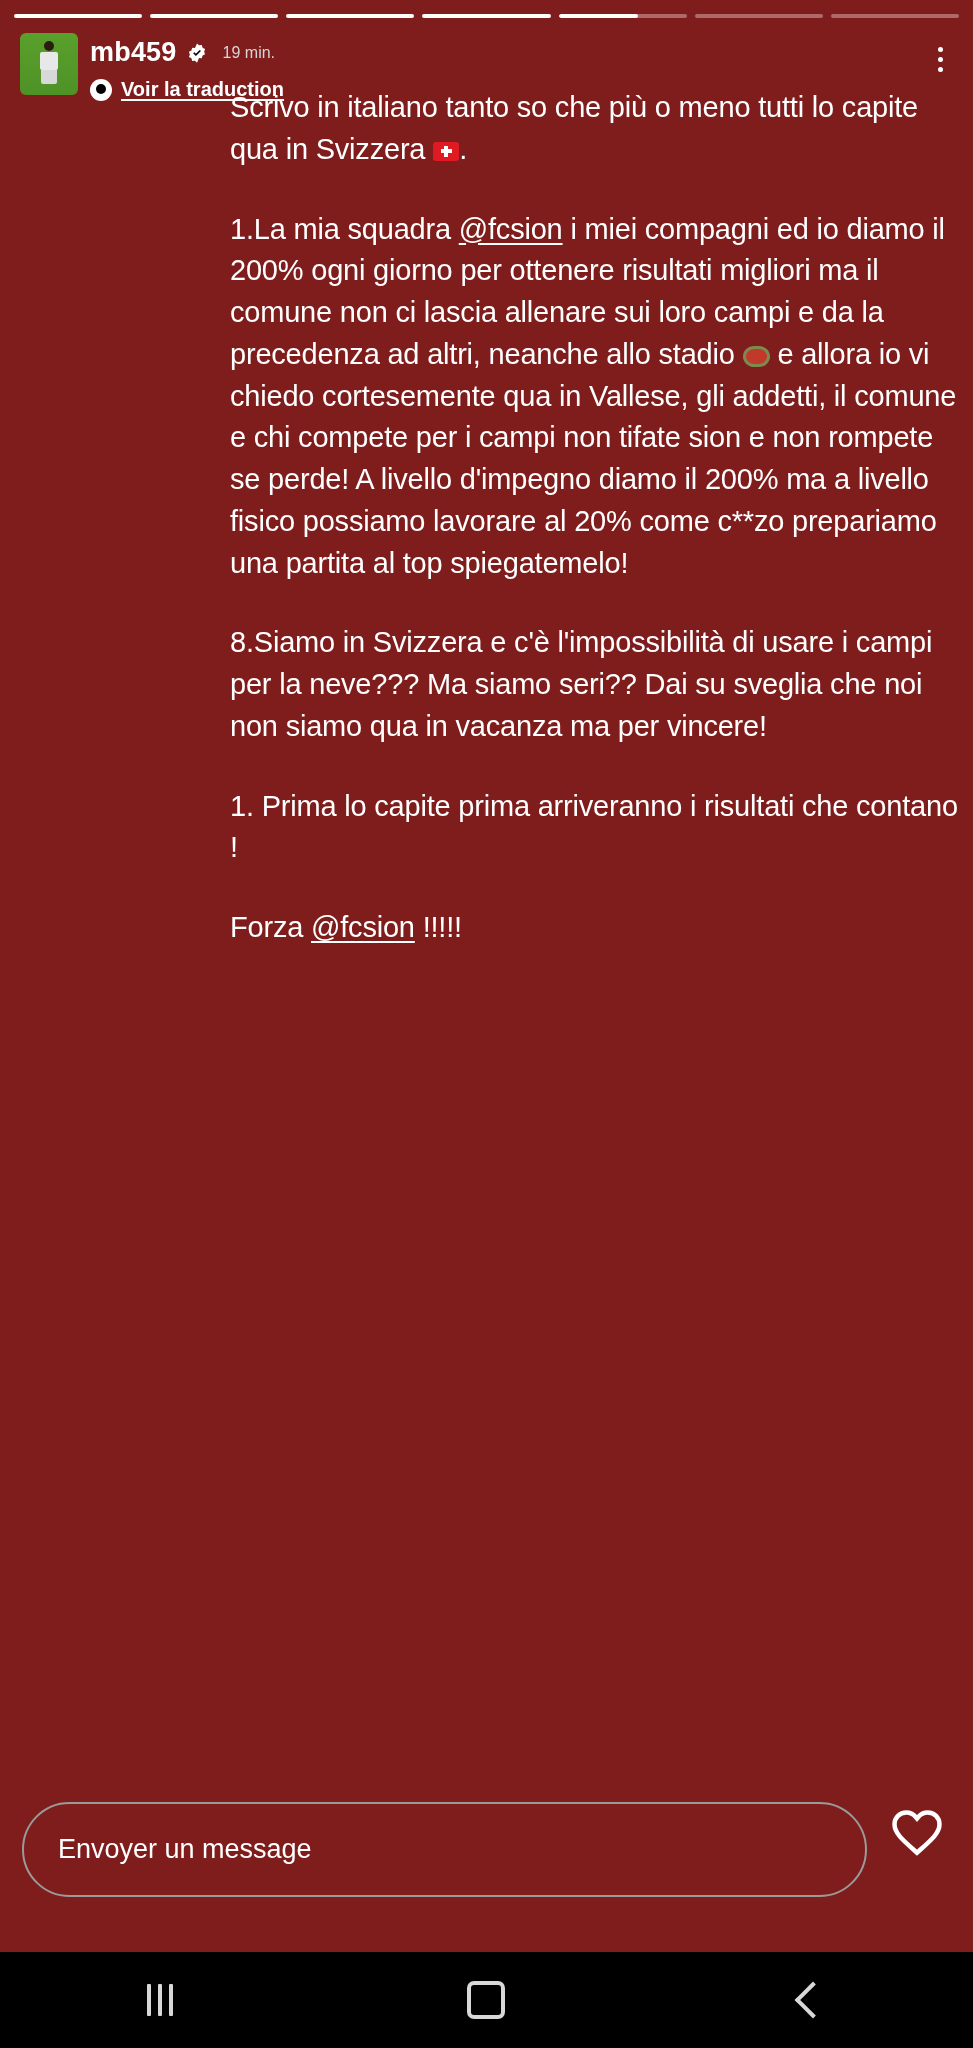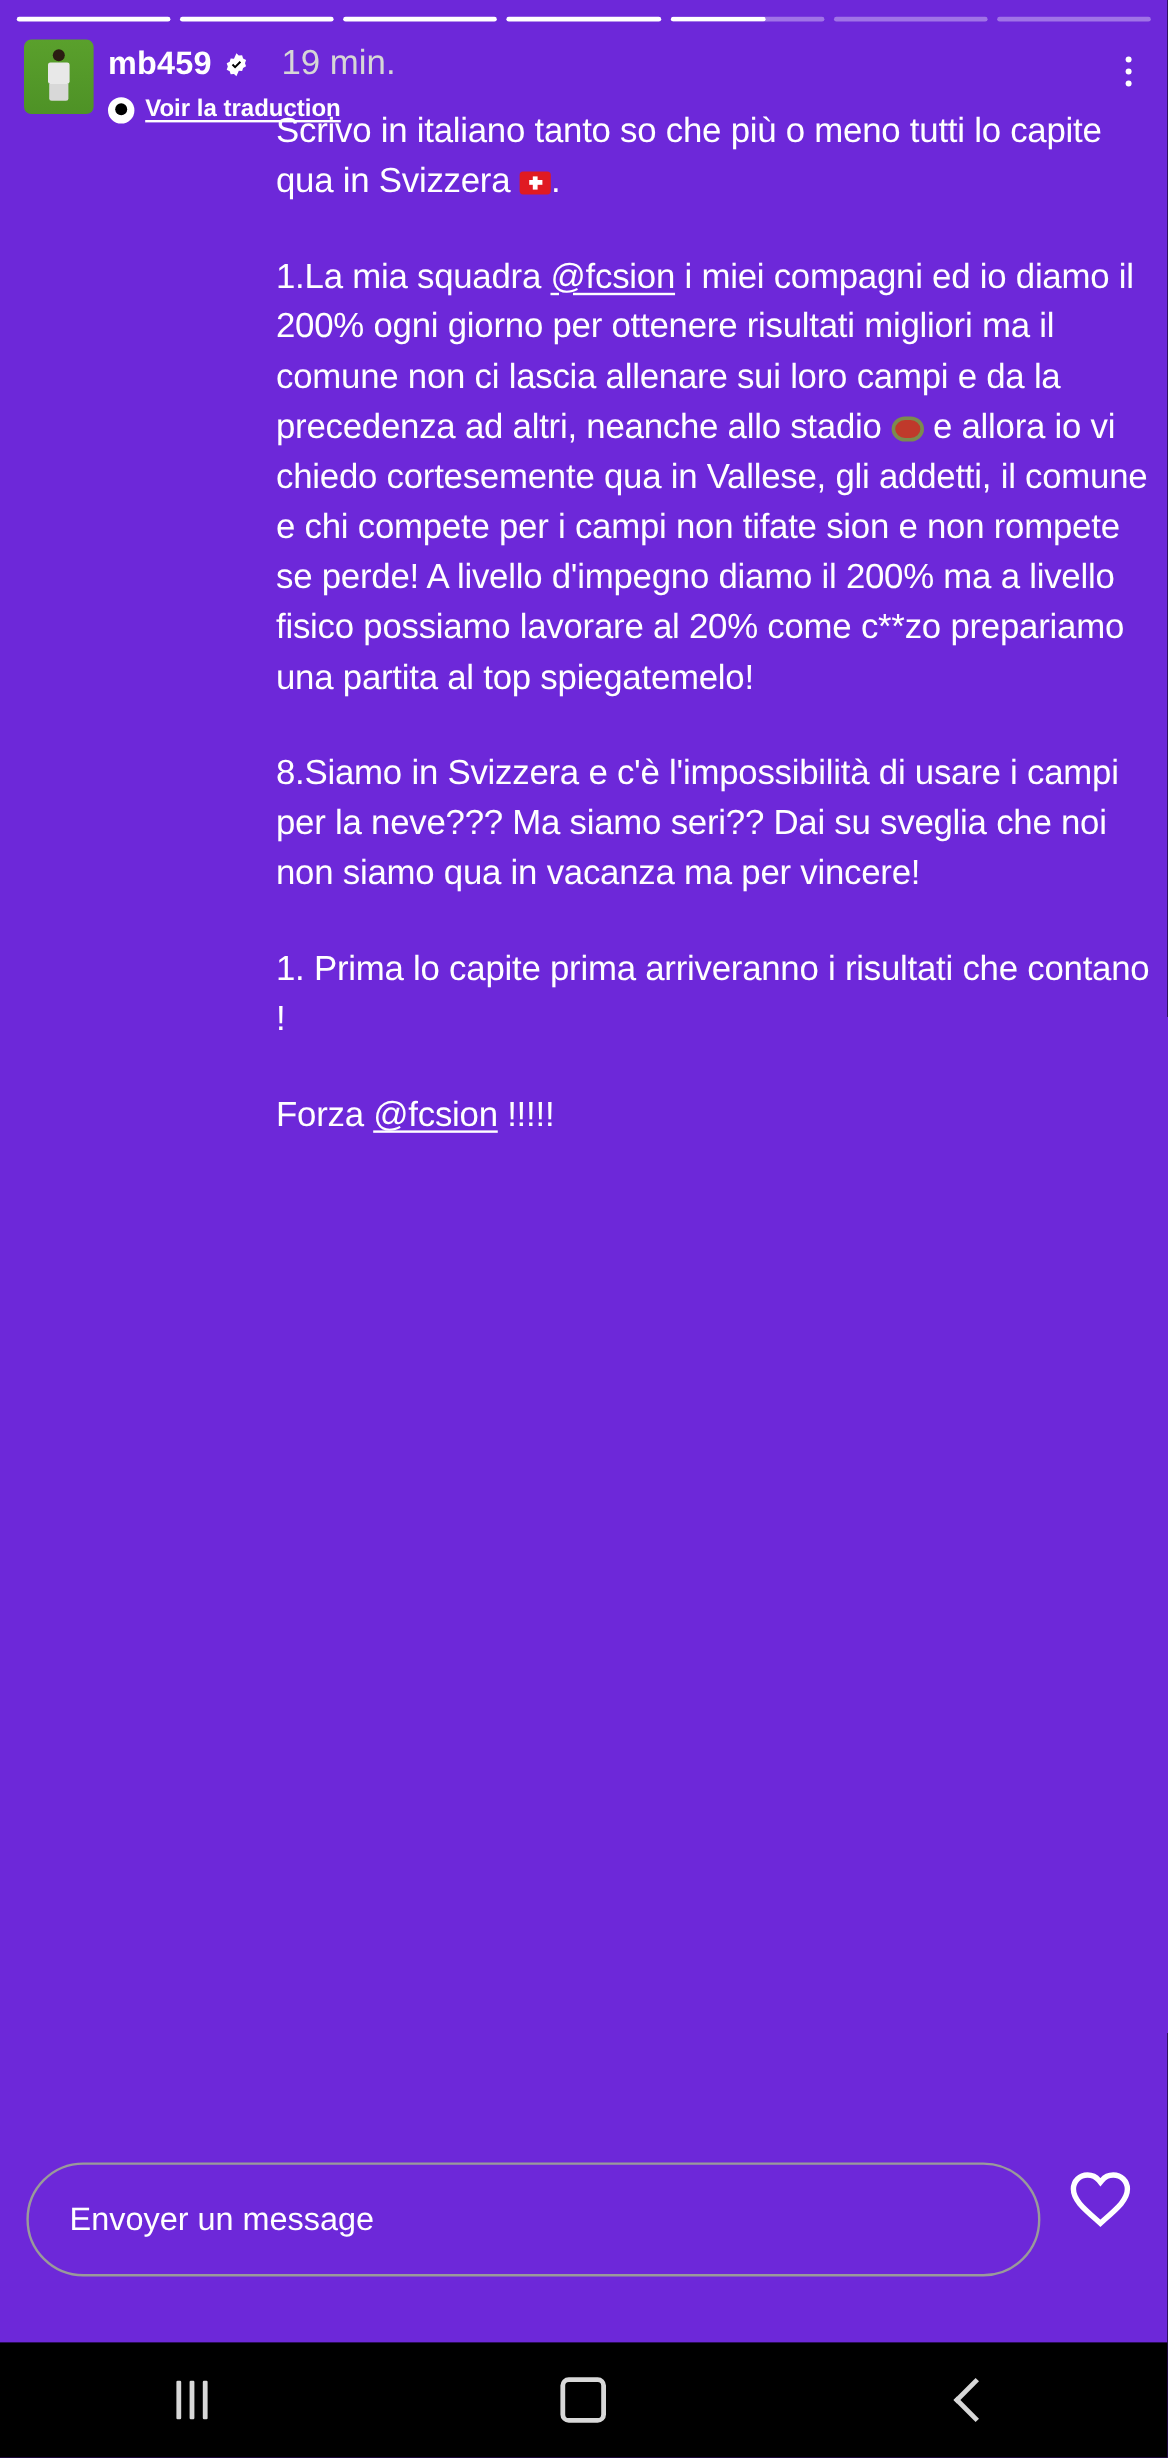--- a/index.html
+++ b/index.html
@@ -11,21 +11,21 @@
     width: 973px;
     height: 2048px;
     font-family: "Liberation Sans", sans-serif;
     color: #fff;
     overflow: hidden;
     position: relative;
   }
   .story {
     position: absolute;
     inset: 0;
-    background: #6d28d9;
+    background: #7f1d1d;
     display: flex;
     flex-direction: column;
   }
 
   
   .progress-row {
     display: flex;
     gap: 8px;
     padding: 14px 14px 0 14px;
     height: 5px;
@@ -108,23 +108,23 @@
     font-weight: bold;
     color: #fff;
     letter-spacing: .2px;
   }
   .verified {
     width: 22px;
     height: 22px;
     flex: none;
   }
   .timestamp {
-    font-size: 29px;
+    font-size: 16px;
     color: #d6d6d6;
-    margin-left: 18px;
+    margin-left: 6px;
   }
   .translate-row {
     display: flex;
     align-items: center;
     gap: 9px;
     margin-top: 10px;
   }
   .translate-dot {
     width: 22px;
     height: 22px;

